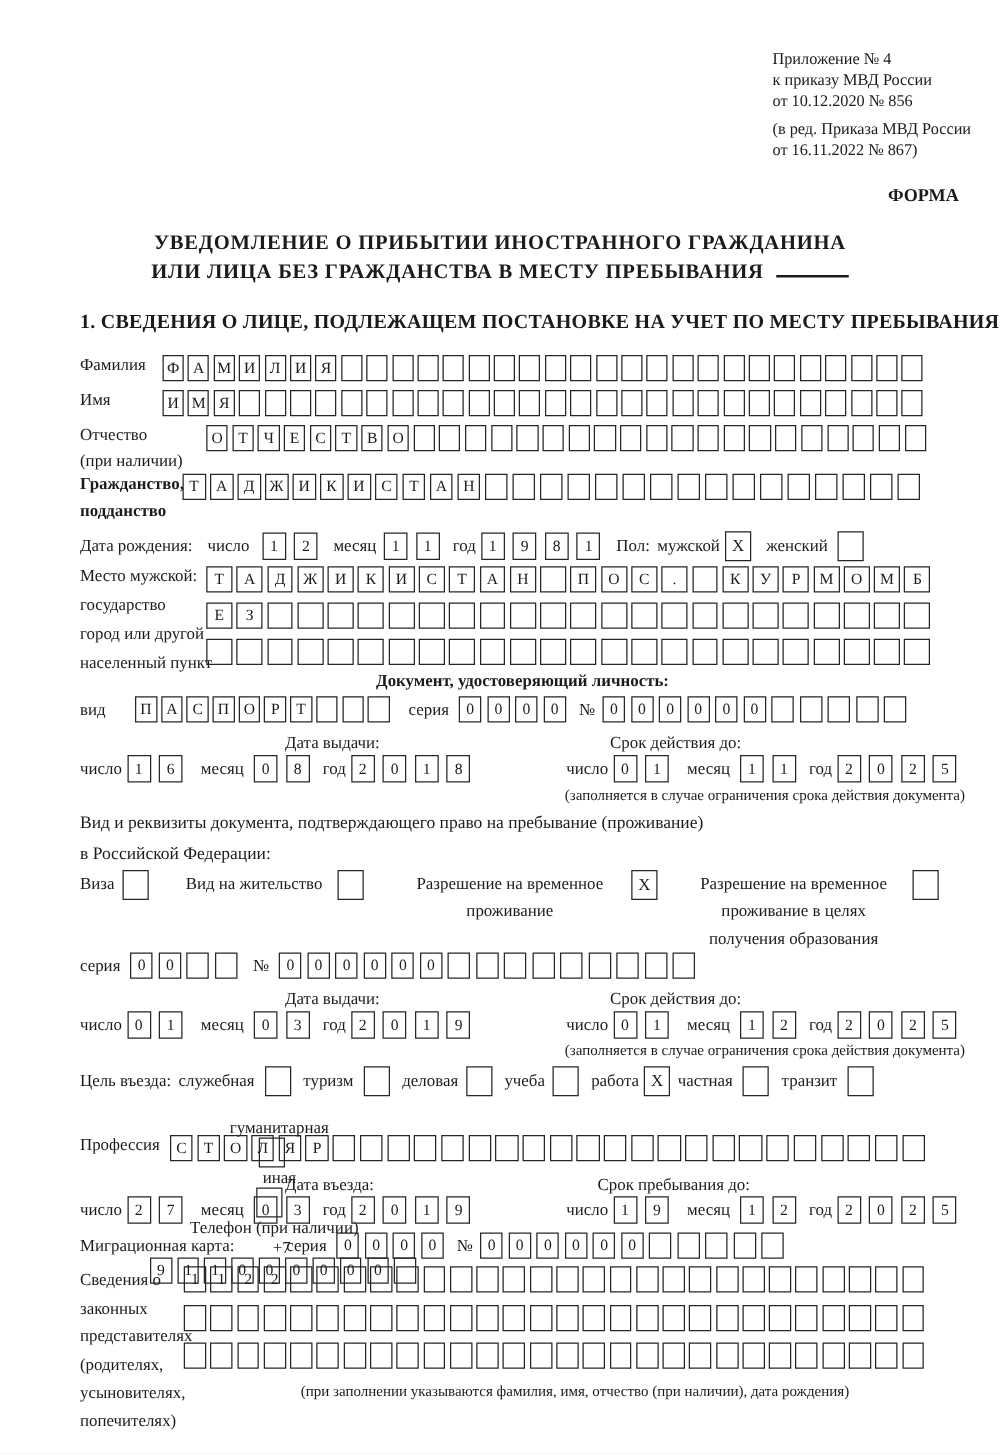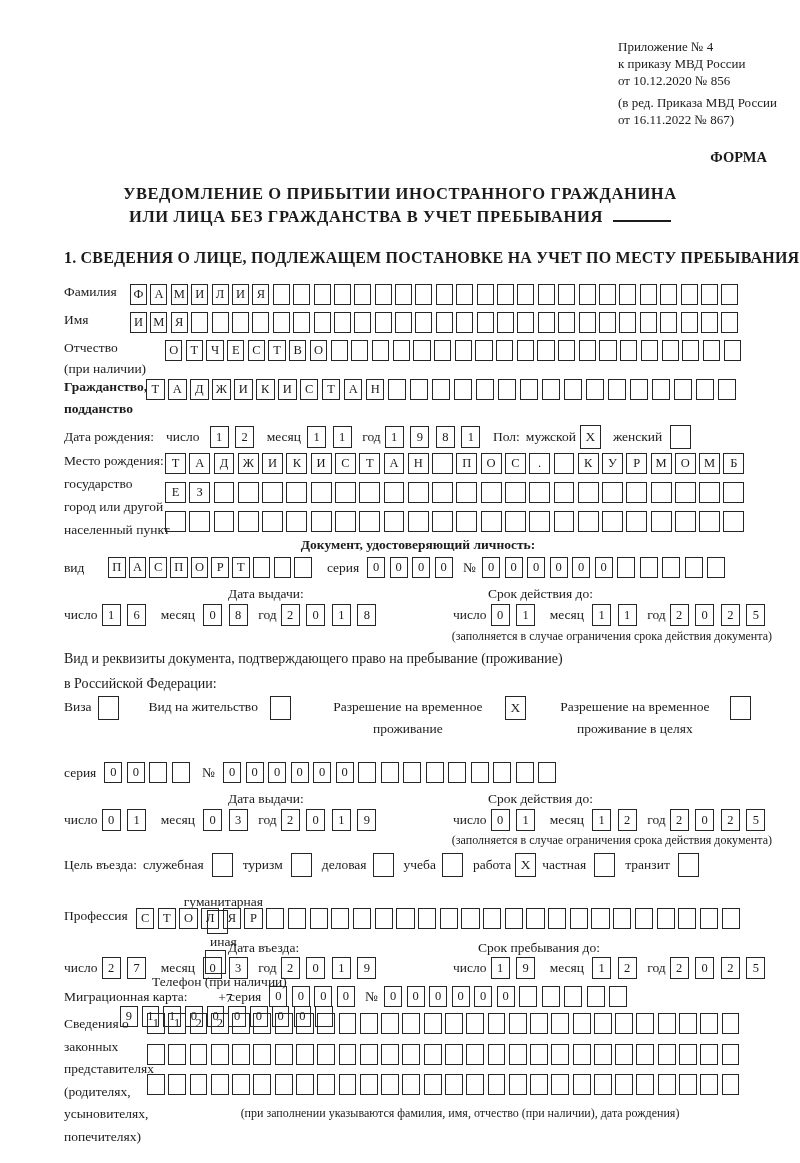--- a/index.html
+++ b/index.html
@@ -46,21 +46,21 @@
     <div>к приказу МВД России</div>
     <div>от 10.12.2020 № 856</div>
     <div class="gap">(в ред. Приказа МВД России</div>
     <div>от 16.11.2022 № 867)</div>
   </div>
 
   <div class="abs b" style="top:149px;right:33px;font-size:14.5px;">ФОРМА</div>
 
   <div class="abs title" style="top:182px;left:40px;width:720px;">
     <div>УВЕДОМЛЕНИЕ О ПРИБЫТИИ ИНОСТРАННОГО ГРАЖДАНИНА</div>
-    <div><span>ИЛИ ЛИЦА БЕЗ ГРАЖДАНСТВА В УЧЕТ ПРЕБЫВАНИЯ</span><span class="tuline"></span></div>
+    <div><span>ИЛИ ЛИЦА БЕЗ ГРАЖДАНСТВА В МЕСТУ ПРЕБЫВАНИЯ</span><span class="tuline"></span></div>
   </div>
 
   <div class="abs sect" style="top:249px;left:64px;">1. СВЕДЕНИЯ О ЛИЦЕ, ПОДЛЕЖАЩЕМ ПОСТАНОВКЕ НА УЧЕТ ПО МЕСТУ ПРЕБЫВАНИЯ</div>
 
   <div class="abs row" style="top:284px;left:64px;">
     <span class="lbl" style="width:66px;">Фамилия</span>
     <span class="cells cells-30">
         <span class="cell">Ф</span>
         <span class="cell">А</span>
         <span class="cell">М</span>
@@ -219,21 +219,21 @@
         <span class="cell">1</span>
       </span>
     <span class="lbl mr6">Пол:</span>
     <span class="lbl mr4">мужской</span>
     <span class="cb mr12">X</span>
     <span class="lbl mr8">женский</span>
     <span class="cb"></span>
   </div>
 
   <div class="abs" style="top:453px;left:64px;width:100px;">
-    <div class="lbl">Место рождения:</div>
+    <div class="lbl">Место мужской:</div>
     <div class="lbl" style="margin-top:7px;">государство</div>
     <div class="lbl" style="margin-top:7px;">город или другой</div>
     <div class="lbl" style="margin-top:7px;">населенный пункт</div>
   </div>
   <div class="abs cells cells-24" style="top:453px;left:165px;">
       <span class="cell">Т</span>
       <span class="cell">А</span>
       <span class="cell">Д</span>
       <span class="cell">Ж</span>
       <span class="cell">И</span>
@@ -400,20 +400,21 @@
     <span class="lbl" style="margin-left:30px;margin-top:3px;">Вид на жительство</span>
     <span class="cb ml12"></span>
     <div class="pcol" style="margin-left:28px;width:178px;">
       <div>Разрешение на временное</div>
       <div>проживание</div>
     </div>
     <span class="cb ml8">X</span>
     <div class="pcol" style="margin-left:24px;width:170px;">
       <div>Разрешение на временное</div>
       <div>проживание в целях</div>
+      <div>получения образования</div>
     </div>
     <span class="cb ml10"></span>
   </div>
 
   <div class="abs row" style="top:762px;left:64px;align-items:center;">
     <span class="lbl mr8">серия</span>
     <span class="cells cells-ser mr8">
         <span class="cell">0</span>
         <span class="cell">0</span>
         <span class="cell"></span>

